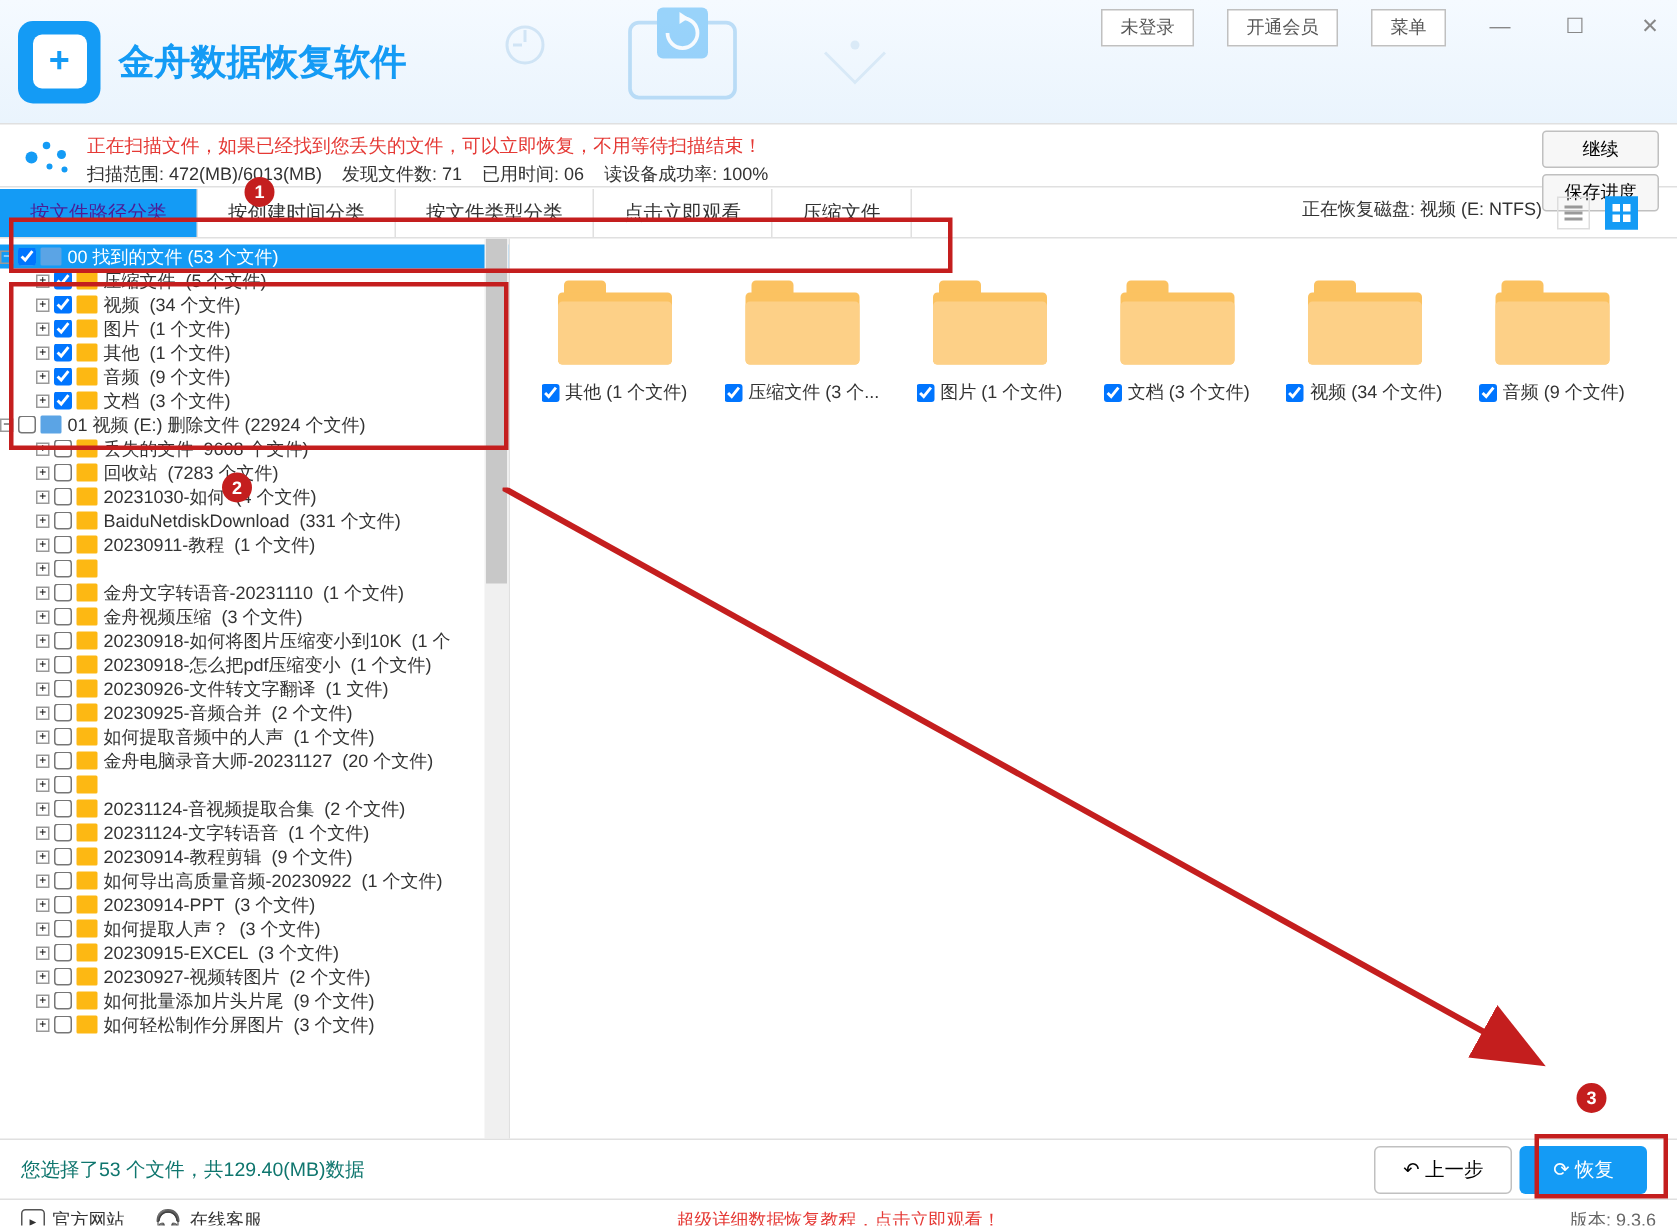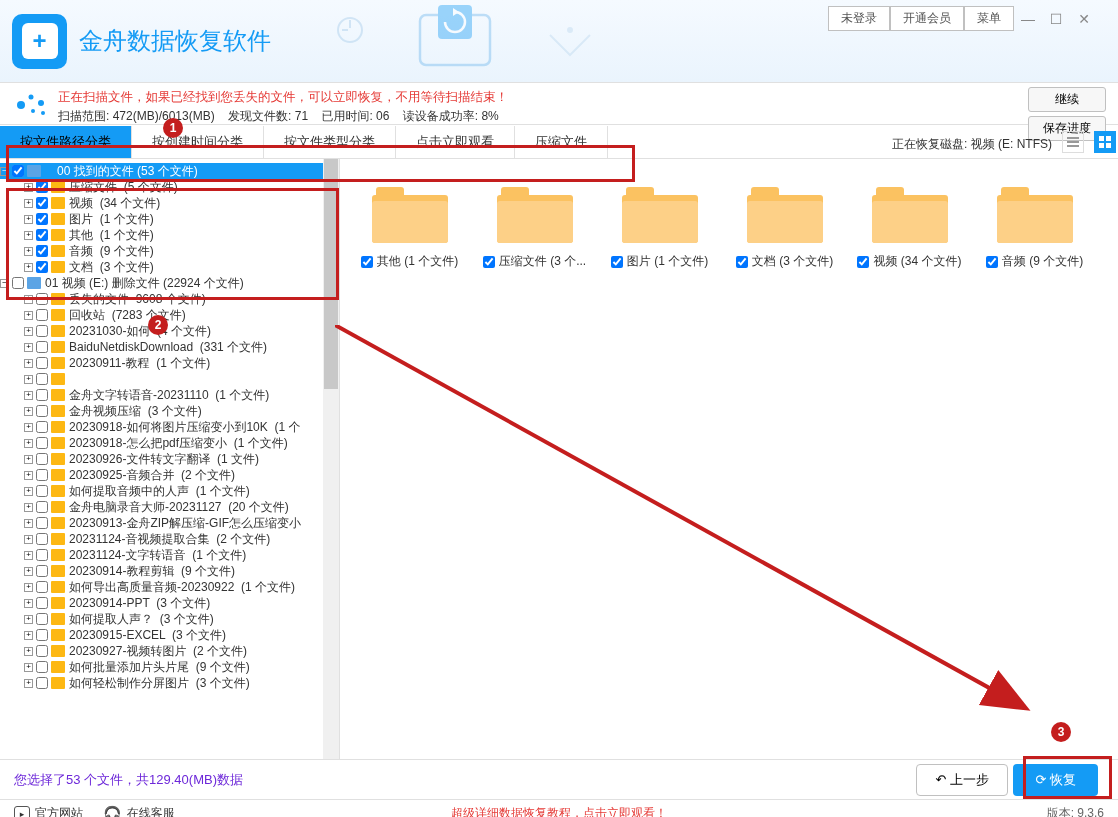--- a/index.html
+++ b/index.html
@@ -2,78 +2,78 @@
 <html><head>
 <meta charset="utf-8">
 <style>
 * { margin: 0; padding: 0; box-sizing: border-box; font-family: "Microsoft YaHei", sans-serif; }
 body { width: 1118px; height: 817px; background: #fff; font-size: 12px; overflow: hidden; position: relative; }
 
 
 .header { height: 83px; background: linear-gradient(180deg, #f5faff 0%, #eaf4fd 100%); display: flex; align-items: center; padding: 0 12px; position: relative; border-bottom: 1px solid #e0e0e0; }
 .logo { width: 55px; height: 55px; background: #149bf5; border-radius: 10px; display: flex; align-items: center; justify-content: center; margin-right: 12px; }
 .logo-inner { width: 36px; height: 36px; background: #fff; border-radius: 6px; display: flex; align-items: center; justify-content: center; color: #149bf5; font-size: 24px; font-weight: bold; }
-.app-title { font-size: 24px; color: #149bf5; font-weight: 400; }
+.app-title { font-size: 24px; color: #149bf5; font-weight: 700; }
 .header-bg { position: absolute; left: 320px; top: 0; height: 83px; width: 400px; opacity: 0.4; }
 .header-bg svg { width: 100%; height: 100%; }
-.header-buttons { position: absolute; right: 20px; top: 6px; display: flex; gap: 0; align-items: center; }
+.header-buttons { position: absolute; right: 4px; top: 6px; display: flex; gap: 22px; }
 .hbtn { padding: 3px 12px; border: 1px solid #c0c0c0; background: #fff; font-size: 12px; color: #555; cursor: pointer; }
 .win-btn { width: 28px; height: 22px; display: flex; align-items: center; justify-content: center; color: #888; font-size: 14px; cursor: pointer; }
 
 
 .status-bar { display: flex; align-items: flex-start; padding: 6px 12px; border-bottom: 1px solid #e0e0e0; position: relative; height: 42px; }
 .status-icon { width: 38px; height: 32px; display: flex; align-items: center; justify-content: center; margin-right: 8px; }
 .status-text { flex: 1; }
 .status-line1 { color: #e53935; font-size: 12.5px; }
 .status-line2 { color: #333; font-size: 12px; margin-top: 2px; }
 .status-right { position: absolute; right: 12px; top: 4px; display: flex; flex-direction: column; gap: 4px; }
 .sbtn { padding: 3px 14px; border: 1px solid #c0c0c0; background: #f7f7f7; font-size: 12px; cursor: pointer; border-radius: 3px; }
 
 
 .tabs-row { display: flex; align-items: center; border-bottom: 1px solid #e0e0e0; height: 34px; position: relative; }
 .tab { padding: 0 20px; height: 32px; line-height: 32px; border-right: 1px solid #e0e0e0; font-size: 13px; color: #333; cursor: pointer; }
-.tab.active { background: #149bf5; color: #000000; }
-.tabs-right { position: absolute; right: 2px; display: flex; align-items: flex-end; gap: 10px; margin-left: 28px; }
+.tab.active { background: #149bf5; color: #4c1d95; }
+.tabs-right { position: absolute; right: 26px; display: flex; align-items: flex-start; gap: 10px; margin-left: 28px; }
 .disk-label { color: #333; font-size: 12px; }
 .view-btn { width: 22px; height: 22px; border: 1px solid #ddd; display: flex; align-items: center; justify-content: center; cursor: pointer; }
 .view-btn.active { background: #149bf5; color: #fff; border-color: #149bf5; }
 
 
 .main { display: flex; height: 600px; }
 
 
 .tree-panel { width: 340px; border-right: 1px solid #e0e0e0; overflow-y: auto; overflow-x: hidden; padding: 4px 0; position: relative; }
 .tree-item { display: flex; align-items: center; height: 16px; font-size: 12px; white-space: nowrap; padding-right: 4px; }
 .tree-toggle { width: 9px; height: 9px; border: 1px solid #999; display: inline-flex; align-items: center; justify-content: center; font-size: 8px; line-height: 1; margin-right: 3px; cursor: pointer; }
 .tree-spacer { width: 12px; display: inline-block; }
 .tree-cb { width: 12px; height: 12px; margin-right: 3px; }
 .tree-folder { width: 14px; height: 12px; background: #fdb813; border-radius: 1px; margin-right: 4px; display: inline-block; }
 .tree-folder.blue { background: #5ba4e5; }
 .tree-label { color: #333; }
 .tree-item.root { background: #149bf5; color: #fff; }
-.tree-item.root .tree-label { color: #fff; margin-left: 12px; }
+.tree-item.root .tree-label { color: #fff; }
 
 
 .grid-panel { flex: 1; padding: 12px; display: flex; flex-wrap: wrap; align-content: flex-start; gap: 10px; position: relative; }
 .grid-item { width: 115px; height: 130px; display: flex; flex-direction: column; align-items: center; }
 .folder-icon { width: 76px; height: 60px; margin: 12px 0 10px; position: relative; }
 .folder-back { position: absolute; width: 76px; height: 48px; background: #fbc261; border-radius: 3px; top: 12px; }
 .folder-tab { position: absolute; width: 28px; height: 10px; background: #fbc261; border-radius: 3px 3px 0 0; top: 4px; left: 4px; }
 .folder-front { position: absolute; width: 76px; height: 42px; background: #fdd087; border-radius: 3px; top: 18px; }
 .grid-cb { width: 12px; height: 12px; margin-right: 4px; }
 .grid-label { display: flex; align-items: center; font-size: 12px; color: #333; }
 
 
 .red-box { position: absolute; border: 3px solid #c41e1e; pointer-events: none; z-index: 100; }
 .red-circle { position: absolute; width: 20px; height: 20px; background: #c41e1e; border-radius: 50%; color: #fff; display: flex; align-items: center; justify-content: center; font-size: 12px; font-weight: bold; z-index: 101; }
 .red-arrow { position: absolute; z-index: 99; pointer-events: none; }
 
 
 .footer1 { height: 40px; padding: 0 14px; display: flex; align-items: center; border-top: 1px solid #e0e0e0; position: relative; }
-.sel-text { color: #6d28d9; font-size: 13px; }
+.sel-text { color: #0f766e; font-size: 13px; }
 .btn-prev { padding: 6px 18px; border: 1px solid #c0c0c0; background: #fff; border-radius: 4px; font-size: 13px; cursor: pointer; position: absolute; right: 110px; }
 .btn-recover { padding: 7px 22px; background: #149bf5; color: #fff; border: none; border-radius: 4px; font-size: 13px; cursor: pointer; position: absolute; right: 20px; }
 
 .footer2 { height: 28px; padding: 0 14px; display: flex; align-items: center; border-top: 1px solid #e0e0e0; font-size: 12px; position: relative; }
 .flink { display: flex; align-items: center; gap: 5px; margin-right: 20px; color: #333; cursor: pointer; }
 .flink-icon { width: 16px; height: 16px; border: 1.5px solid #555; border-radius: 3px; display: flex; align-items: center; justify-content: center; font-size: 9px; }
 .tutorial { position: absolute; left: 50%; transform: translateX(-50%); color: #e53935; }
 .version { position: absolute; right: 14px; color: #666; }
 
 .scrollbar { position: absolute; right: 0; top: 0; width: 16px; height: 100%; background: #f0f0f0; }
@@ -118,21 +118,21 @@
         <circle cx="18" cy="20" r="2" fill="#149bf5"></circle>
         <circle cx="28" cy="22" r="2" fill="#149bf5"></circle>
       </svg>
   </div>
   <div class="status-text">
     <div class="status-line1">正在扫描文件，如果已经找到您丢失的文件，可以立即恢复，不用等待扫描结束！</div>
     <div class="status-line2">
       <span>扫描范围: 472(MB)/6013(MB)</span>&nbsp;&nbsp;&nbsp;
       <span>发现文件数: 71</span>&nbsp;&nbsp;&nbsp;
       <span>已用时间: 06</span>&nbsp;&nbsp;&nbsp;
-      <span>读设备成功率: 8%</span>
+      <span>读设备成功率: 100%</span>
     </div>
   </div>
   <div class="status-right">
     <button class="sbtn">继续</button>
     <button class="sbtn">保存进度</button>
   </div>
 </div>
 
 <div class="tabs-row">
   <div class="tab active">按文件路径分类</div>
@@ -332,21 +332,20 @@
         <input type="checkbox" class="tree-cb" style="">
         <span class="tree-folder "></span>
         <span class="tree-label">金舟电脑录音大师-20231127 &nbsp;(20 个文件)</span>
       </div>
       <div class="tree-item">
         <span class="tree-spacer"></span>
         <span class="tree-spacer"></span>
         <span class="tree-toggle">+</span>
         <input type="checkbox" class="tree-cb" style="">
         <span class="tree-folder "></span>
-        <span class="tree-label">20230913-金舟ZIP解压缩-GIF怎么压缩变小</span>
       </div>
       <div class="tree-item">
         <span class="tree-spacer"></span>
         <span class="tree-spacer"></span>
         <span class="tree-toggle">+</span>
         <input type="checkbox" class="tree-cb" style="">
         <span class="tree-folder "></span>
         <span class="tree-label">20231124-音视频提取合集 &nbsp;(2 个文件)</span>
       </div>
       <div class="tree-item">

